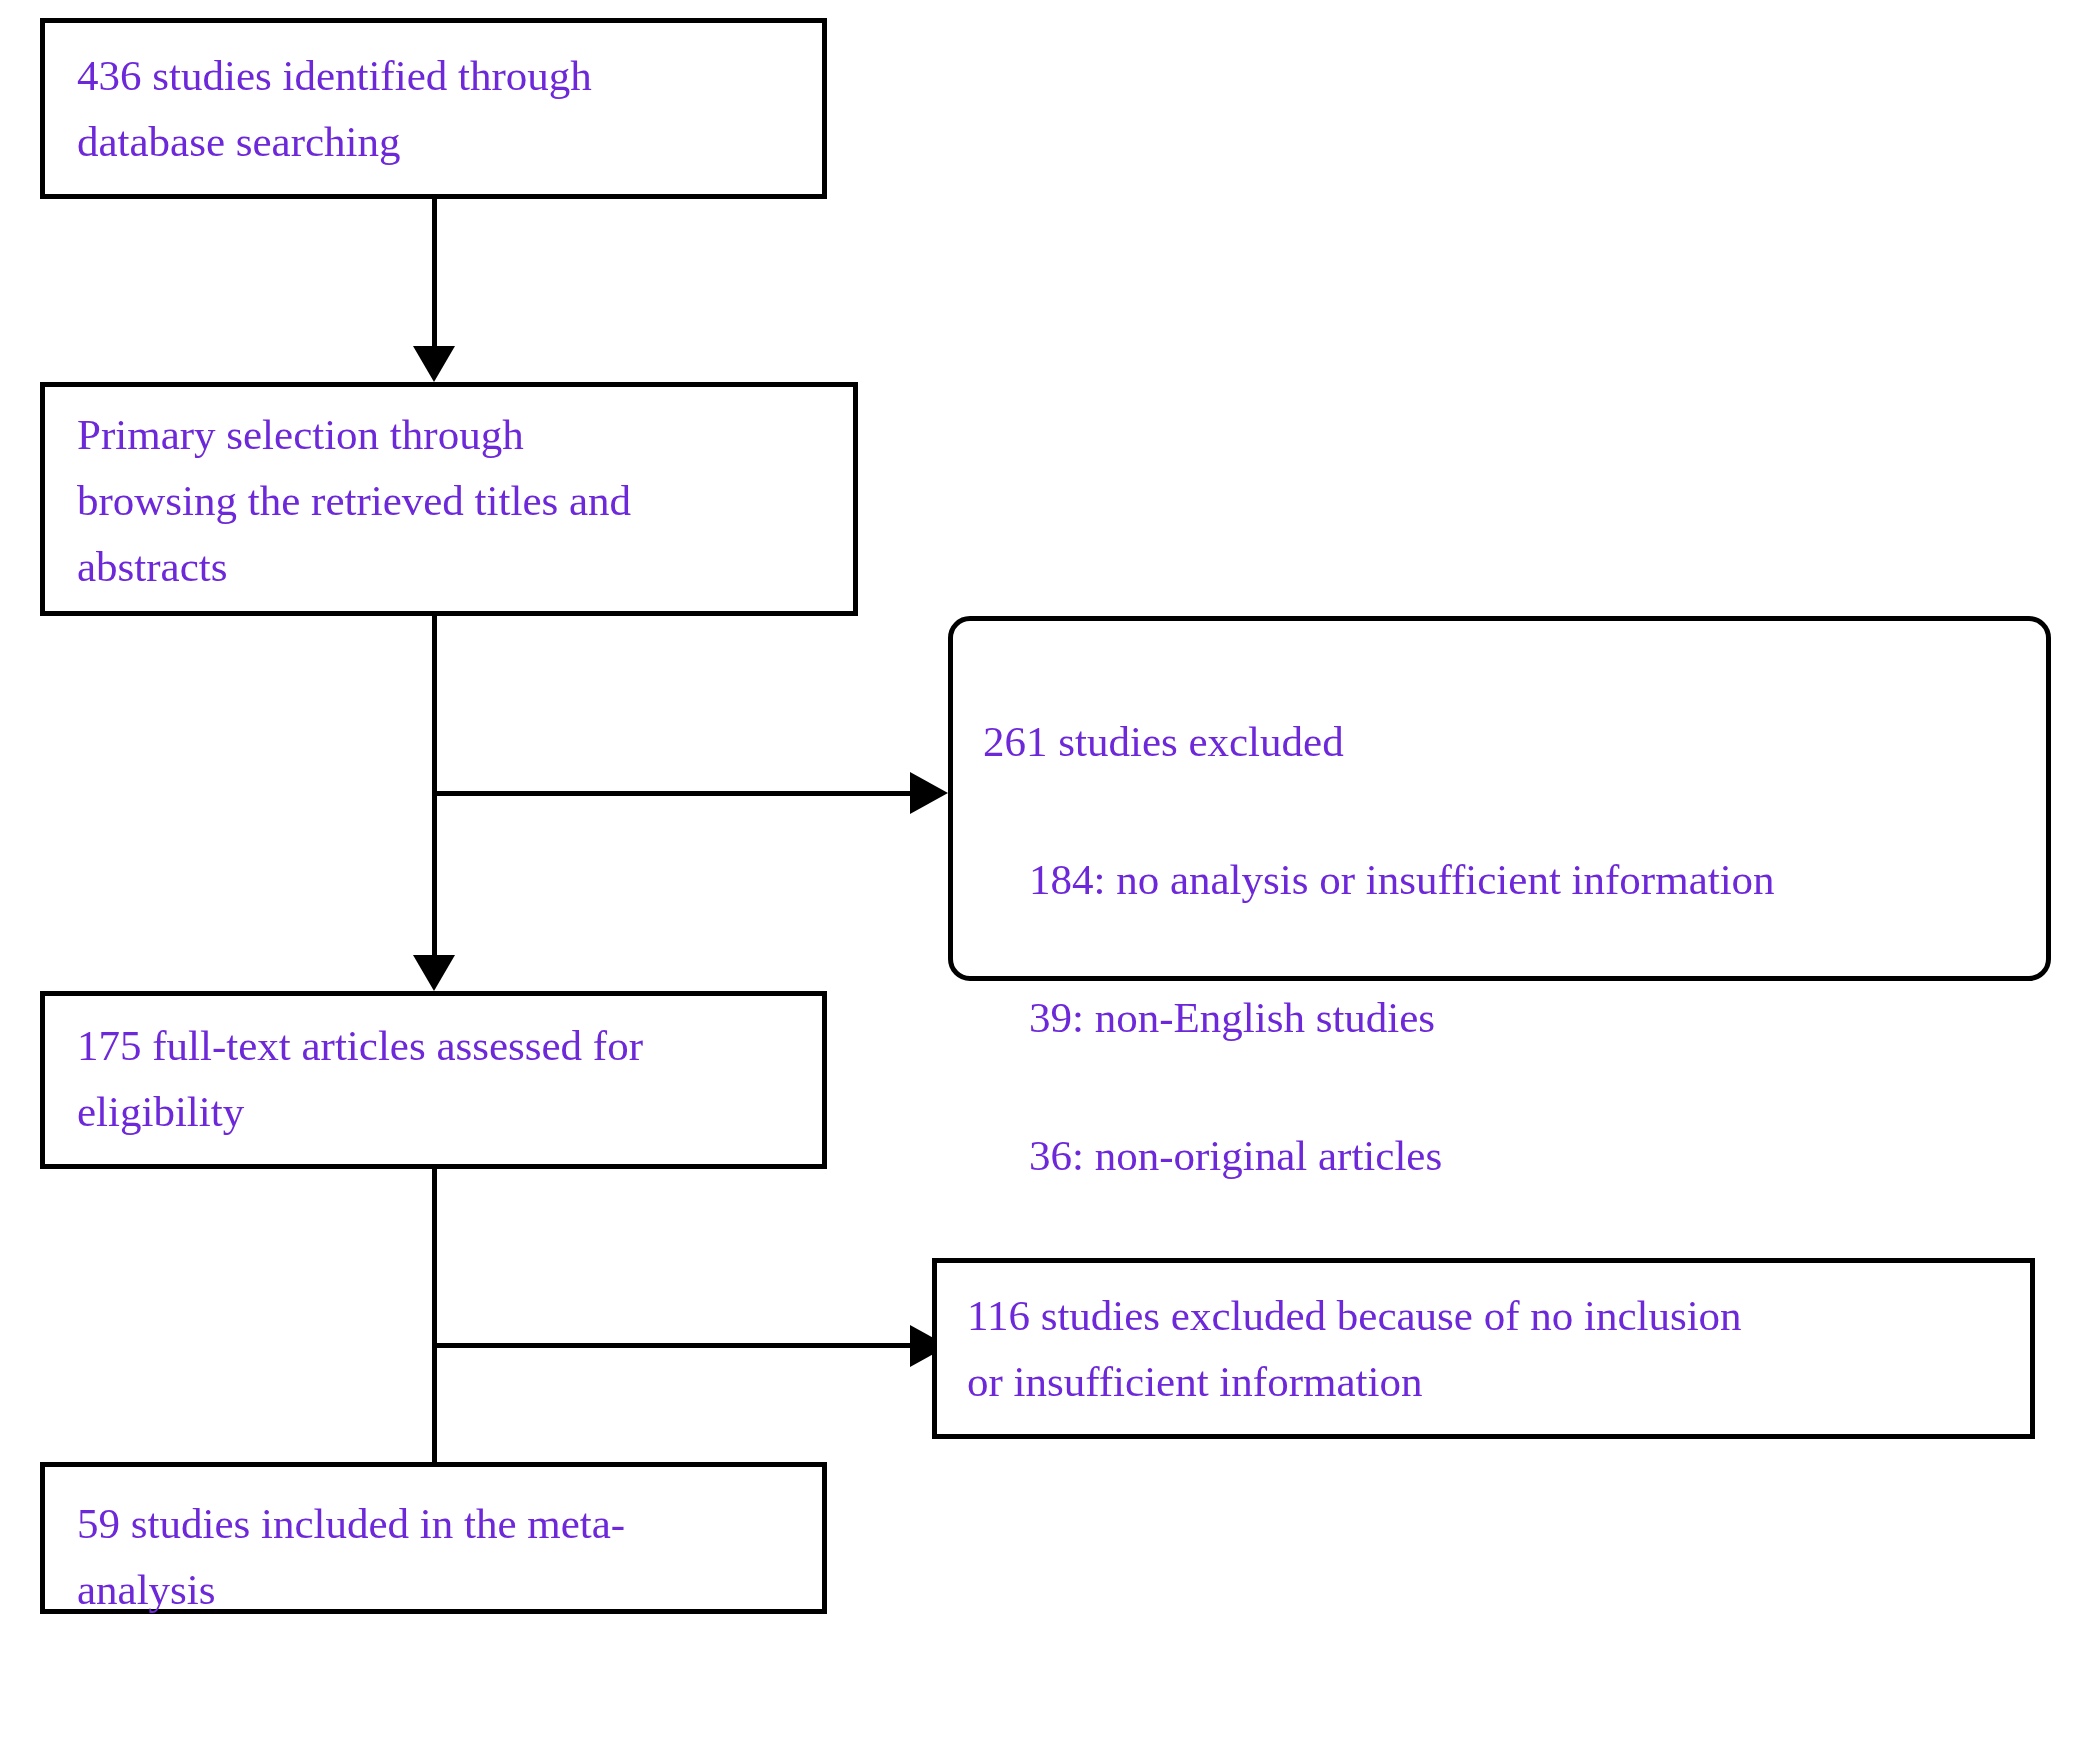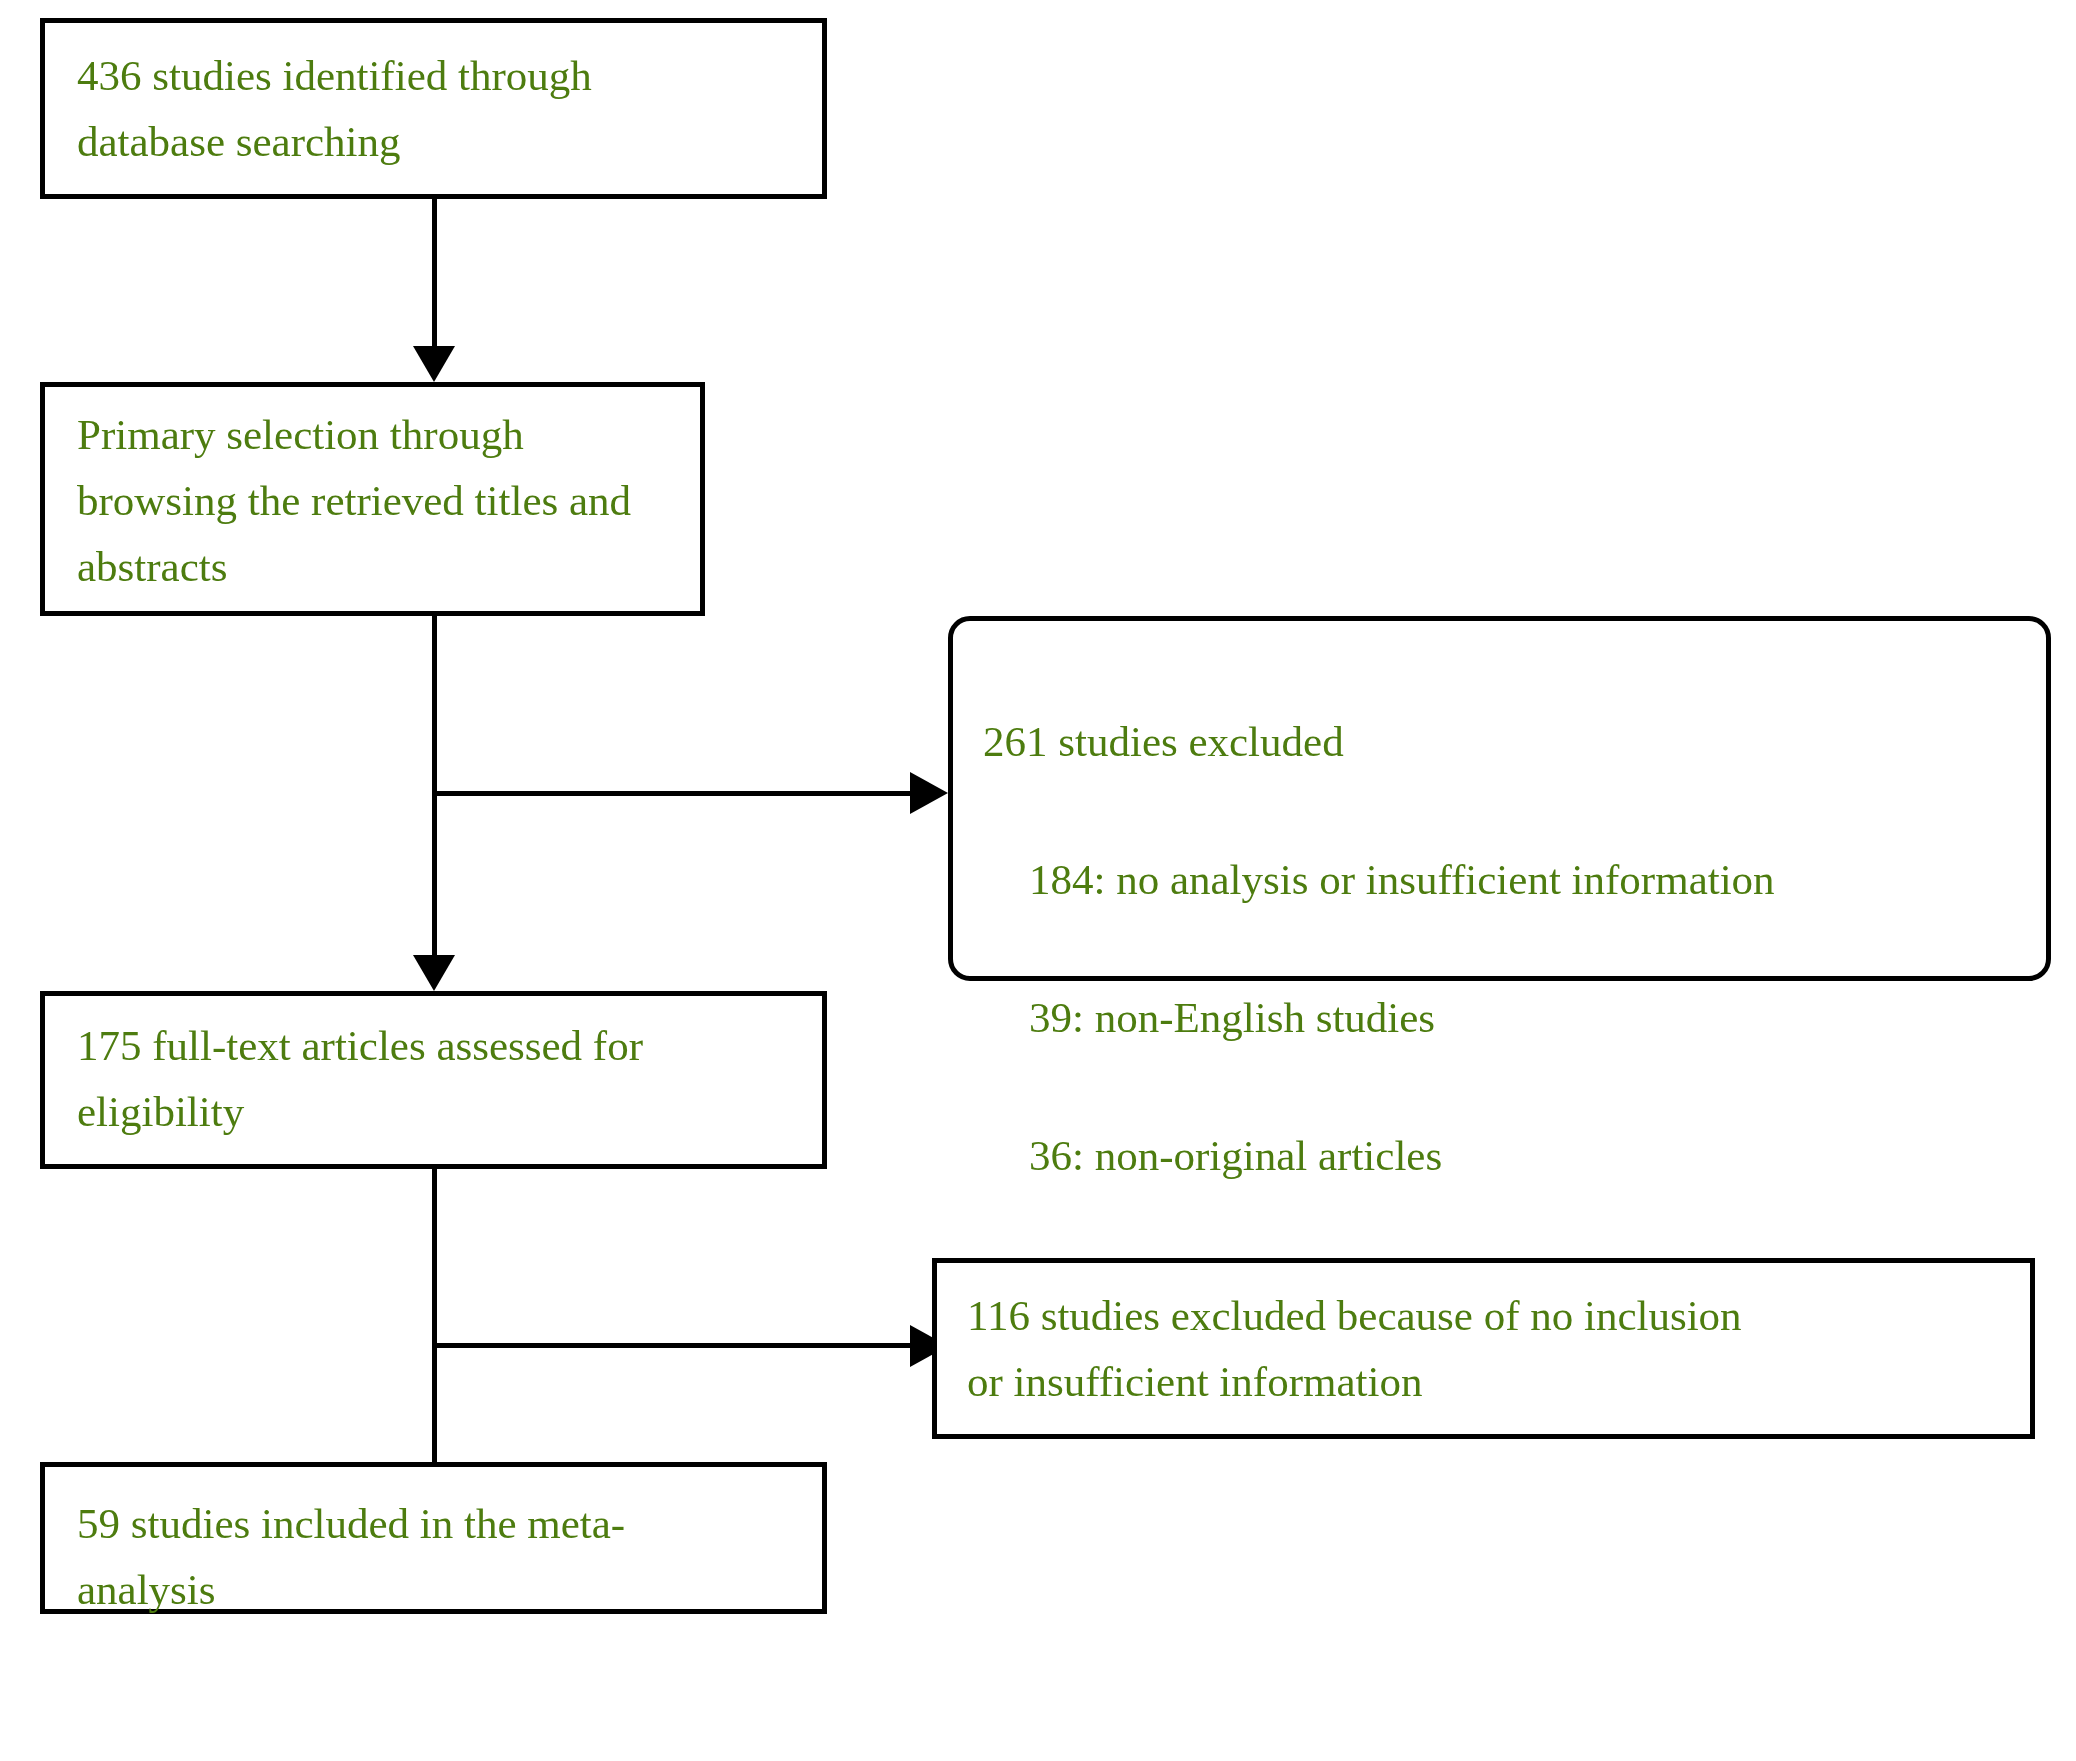--- a/index.html
+++ b/index.html
@@ -17,24 +17,24 @@
     overflow: hidden;
   }
   .box {
     position: absolute;
     box-sizing: border-box;
     border: 5.3px solid #000000;
     background: #ffffff;
     font-size: 43px;
     line-height: 66px;
     white-space: pre-line;
-    color: #4d7c0f;
+    color: #6d28d9;
   }
   #box-identified      { left: 40px;   top: 18.4px;   width: 787px; height: 181px; padding: 20px 6.6px 0 32px; }
-  #box-primary         { left: 40px;   top: 382px;  width: 665px; height: 234px; padding: 14.5px 6.6px 0 32px; }
+  #box-primary         { left: 40px;   top: 382px;  width: 818px; height: 234px; padding: 14.5px 6.6px 0 32px; }
   #box-excluded-primary{ left: 948px; top: 616px;  width: 1103px; height: 365px; padding: 17px 6.6px 0 30px; line-height: 69px; border-radius: 22px; }
   #box-fulltext        { left: 40px;   top: 991px; width: 787px; height: 178px; padding: 17px 1px 0 32px; }
   #box-excluded-full   { left: 932px; top: 1258px; width: 1103px; height: 181px; padding: 20px 6.6px 0 30px; }
   #box-included        { left: 40px;   top: 1462px; width: 787px; height: 152px; padding: 24px 6.6px 0 32px; }
 
   .excl-item { padding-left: 46px; white-space: pre; }
 
   .vline {
     position: absolute;
     width: 5.3px;

